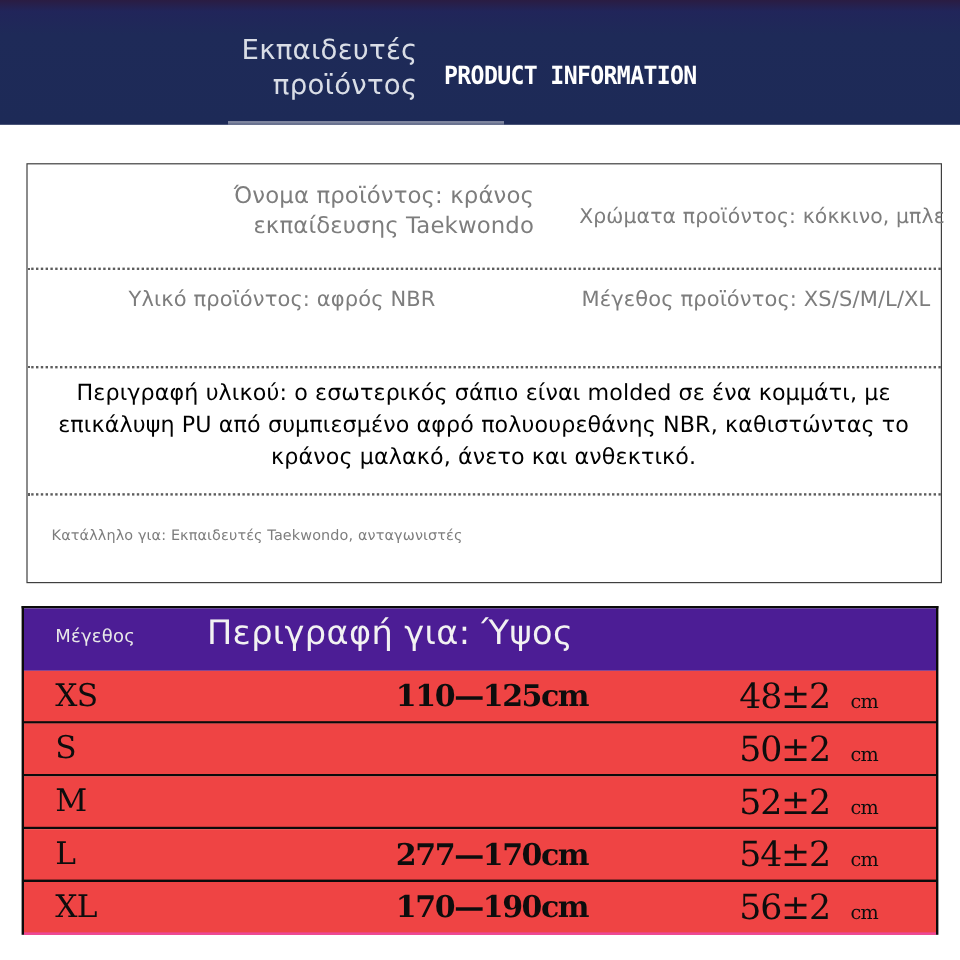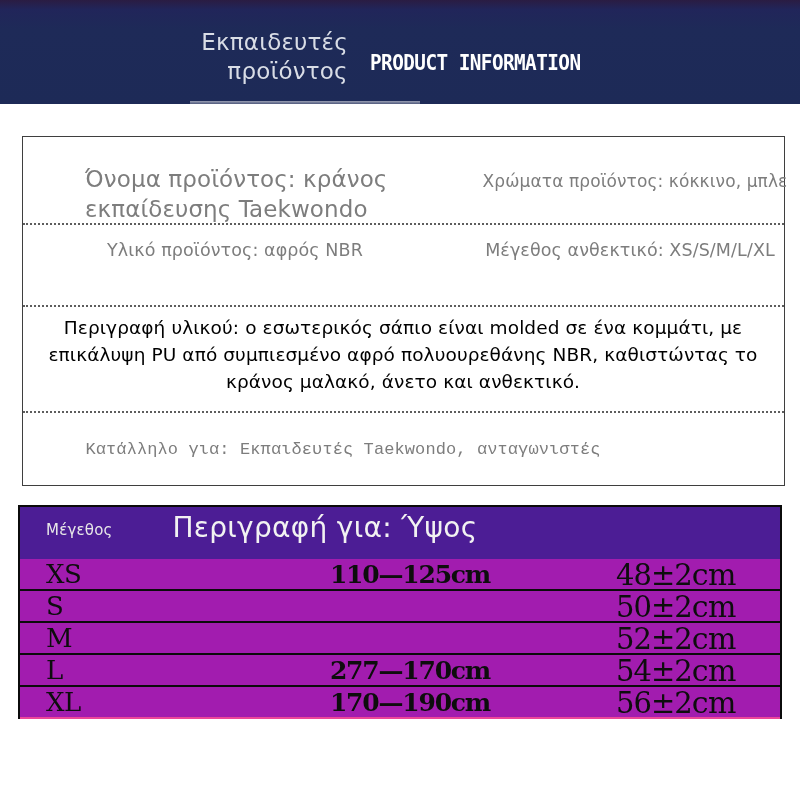--- a/index.html
+++ b/index.html
@@ -97,24 +97,24 @@
   }
   .info-cell {
     position: absolute;
     color: #7d7d7d;
     font-size: 17.5px;
     line-height: 1.28;
     letter-spacing: 0.1px;
   }
   .cell-name {
     left: 62px;
-    top: 28px;
+    top: 14px;
     width: 360px;
-    text-align: left;
-    font-size: 23px;
+    text-align: right;
+    font-size: 19px;
     line-height: 1.3;
   }
   .cell-colors {
     left: 442px;
     top: 34px;
     width: 340px;
     text-align: center;
     font-size: 17px;
   }
   .cell-material {
@@ -137,24 +137,23 @@
     width: 740px;
     text-align: center;
     font-size: 18.5px;
     line-height: 1.45;
     color: #000000;
   }
   .cell-suitable {
     left: 20px;
     top: 28px;
     width: 600px;
-    text-align: center;
-    font-size: 17px;
+    text-align: left;
+    font-size: 12px;
     color: #7d7d7d;
-    font-family: Liberation Mono, monospace;
   }
 
   
   .sizetable {
     position: absolute;
     left: 18px;
     top: 505px;
     width: 764px;
     border: 2px solid #0b0b0b;
     border-bottom: none;
@@ -179,25 +178,25 @@
     left: 0;
     right: 0;
     top: 4px;
     text-align: center;
     color: #f2f2f2;
     font-size: 28px;
     letter-spacing: 0.3px;
     padding-right: 150px;
   }
   .st-row {
-    height: 32px;
+    height: 44px;
     position: relative;
     border-bottom: 2px solid #0b0b0b;
     box-sizing: border-box;
-    background: #a21caf;
+    background: #ef4444;
   }
   .st-row:last-child {
     border-bottom: 2px solid #ec4899;
   }
   .c-size {
     position: absolute;
     left: 26px;
     top: 50%;
     transform: translateY(-50%);
     font-family: "DejaVu Serif", serif;
@@ -226,22 +225,22 @@
     top: 50%;
     transform: translateY(-50%);
     text-align: left;
     font-family: "DejaVu Serif", serif;
     font-size: 29px;
     color: #0d0d0d;
     letter-spacing: -1px;
     white-space: nowrap;
   }
   .c-circ .unit {
-    font-size: 30px;
-    margin-left: 0;
+    font-size: 16px;
+    margin-left: 17px;
     letter-spacing: -0.5px;
   }
 </style>
 </head>
 <body>
 
 <div class="header">
   <div class="header-inner">
     <div class="title-greek">
       <span>Εκπαιδευτές</span>
@@ -255,21 +254,21 @@
 <div class="infobox">
 
   <div class="info-row" style="top:0;height:86px;">
     <div class="info-cell cell-name">Όνομα προϊόντος: κράνος εκπαίδευσης Taekwondo</div>
     <div class="info-cell cell-colors">Χρώματα προϊόντος: κόκκινο, μπλε</div>
   </div>
   <div class="row-divider" style="top:86px;"></div>
 
   <div class="info-row" style="top:86px;height:82px;">
     <div class="info-cell cell-material">Υλικό προϊόντος: αφρός NBR</div>
-    <div class="info-cell cell-size">Μέγεθος ανθεκτικό: XS/S/M/L/XL</div>
+    <div class="info-cell cell-size">Μέγεθος προϊόντος: XS/S/M/L/XL</div>
   </div>
   <div class="row-divider" style="top:168px;"></div>
 
   <div class="info-row" style="top:168px;height:106px;">
     <div class="info-cell cell-desc">Περιγραφή υλικού: ο εσωτερικός σάπιο είναι molded σε ένα κομμάτι, με επικάλυψη PU από συμπιεσμένο αφρό πολυουρεθάνης NBR, καθιστώντας το κράνος μαλακό, άνετο και ανθεκτικό.</div>
   </div>
   <div class="row-divider" style="top:274px;"></div>
 
   <div class="info-row" style="top:274px;height:73px;">
     <div class="info-cell cell-suitable">Κατάλληλο για: Εκπαιδευτές Taekwondo, ανταγωνιστές</div>

